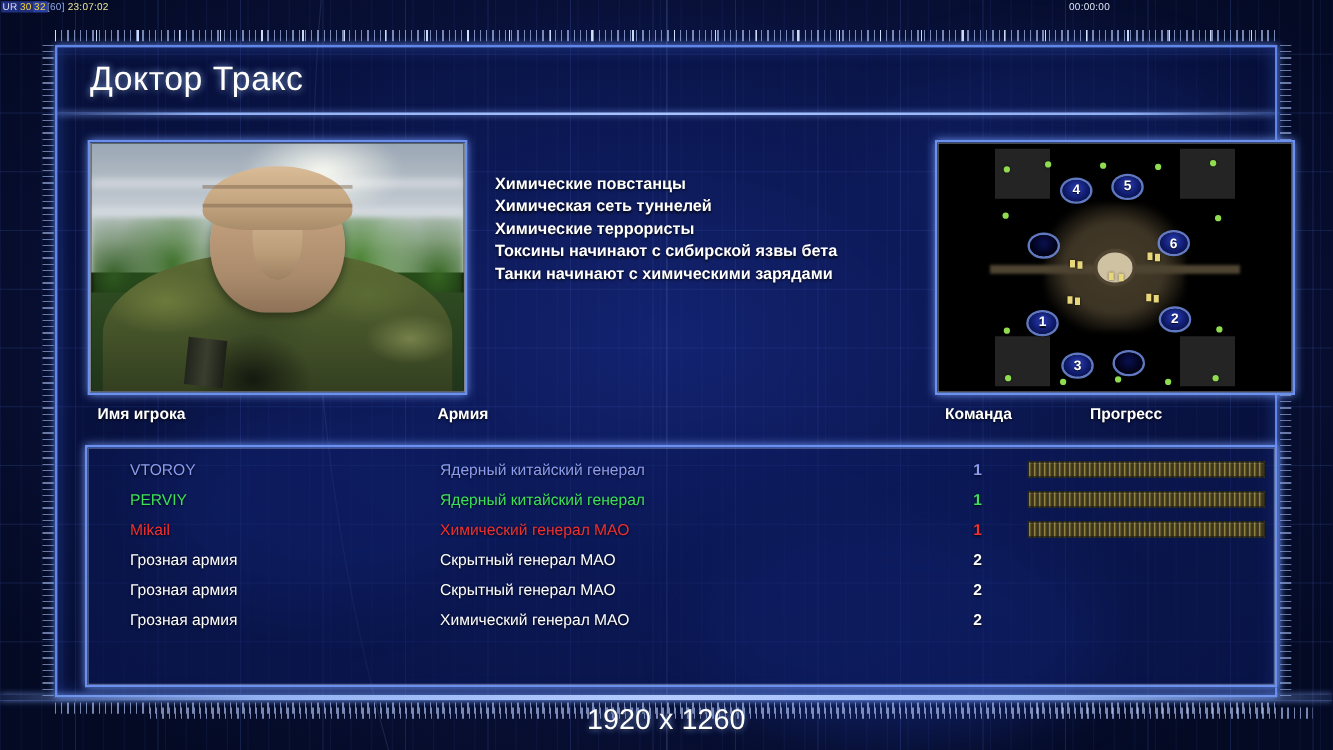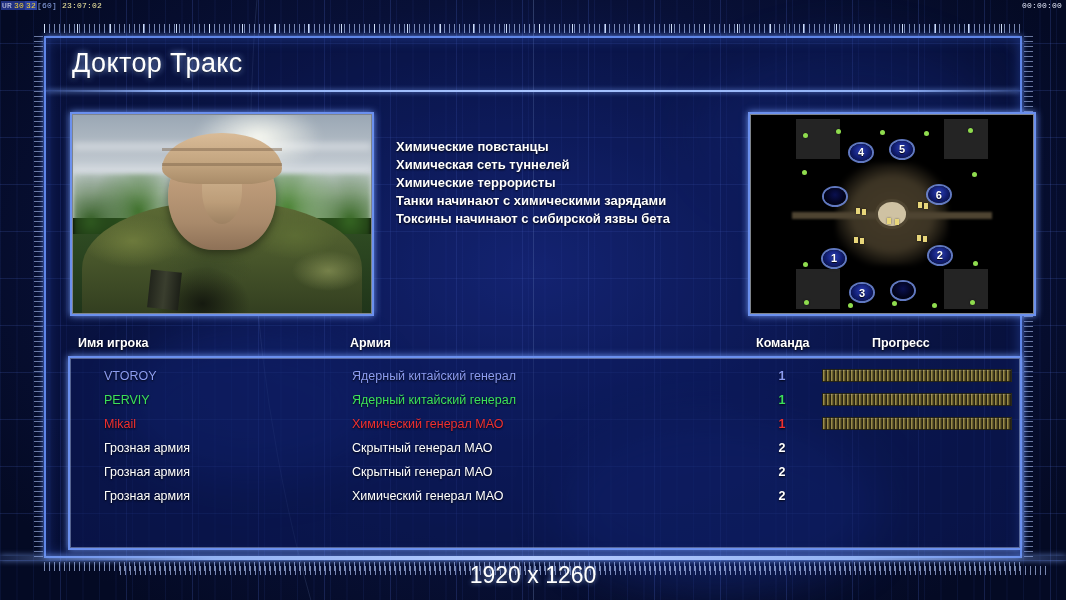--- a/index.html
+++ b/index.html
@@ -45,22 +45,22 @@
   .arc1{ left:-250px; top:-430px; width:1560px; height:1560px; }
   .arc2{ left:-60px; top:-700px; width:1190px; height:1900px; border-color:rgba(175,200,255,.18); }
   .arc3{ left:250px; top:-900px; width:1250px; height:2100px; border-color:rgba(160,190,255,.13); }
   .arc-v{
     position:absolute; top:0; bottom:0; left:533px; width:1px;
     background:rgba(170,200,255,.22);
   }
 
   
   .topbar{
-    position:absolute; left:0; top:0; width:1066px; height:11px;
-    font-family:Liberation Mono, monospace;
+    position:absolute; left:0; top:0; width:892px; height:11px;
+    font-family:Liberation Sans, sans-serif;
     font-size:8px; line-height:11px;
     letter-spacing:.2px;
     z-index:30;
   }
   .topbar .fps{ position:absolute; left:1px; top:0; white-space:nowrap; }
   .topbar .fps .lbl{ color:#d8d8e8; background:#203080; padding:0 1px; }
   .topbar .fps .n1{ color:#f2d23a; background:#203080; padding:0 1px;}
   .topbar .fps .n2{ color:#f2d23a; background:#2a3fa0; padding:0 1px;}
   .topbar .fps .n3{ color:#8fa8e8; }
   .topbar .fps .tm{ color:#f0e8a0; }
@@ -274,21 +274,21 @@
   }
   .desc-line{
     font-size:13px; font-weight:bold; color:#ffffff;
     line-height:18px;
     text-shadow:0 1px 2px rgba(0,0,0,.9);
     white-space:nowrap;
   }
 
   
   .thead{
-    position:absolute; left:0; top:300px; width:866px; height:20px;
+    position:absolute; left:0; top:288px; width:866px; height:20px;
   }
   .th{
     position:absolute; top:0;
     font-size:12.5px; font-weight:bold; color:#ffffff;
     text-shadow:0 1px 2px rgba(0,0,0,.9);
     white-space:nowrap;
   }
 
   
   .tpanel{
@@ -398,22 +398,22 @@
           <div class="wrap-fold" style="top:58%;"></div>
         </div>
       </div>
     </div>
 
     <div class="descbox">
       <div class="desc">
         <div class="desc-line">Химические повстанцы</div>
         <div class="desc-line">Химическая сеть туннелей</div>
         <div class="desc-line">Химические террористы</div>
+        <div class="desc-line">Токсины начинают с сибирской язвы бета</div>
         <div class="desc-line">Танки начинают с химическими зарядами</div>
-        <div class="desc-line">Токсины начинают с сибирской язвы бета</div>
       </div>
     </div>
 
     <div class="panel-glow minimap">
       <div class="mm-inner">
         <div class="mm-terrain">
           <div class="mm-q" style="left:2%;top:2%;"></div>
           <div class="mm-q" style="right:2%;top:2%;"></div>
           <div class="mm-q" style="left:2%;bottom:2%;"></div>
           <div class="mm-q" style="right:2%;bottom:2%;"></div>

